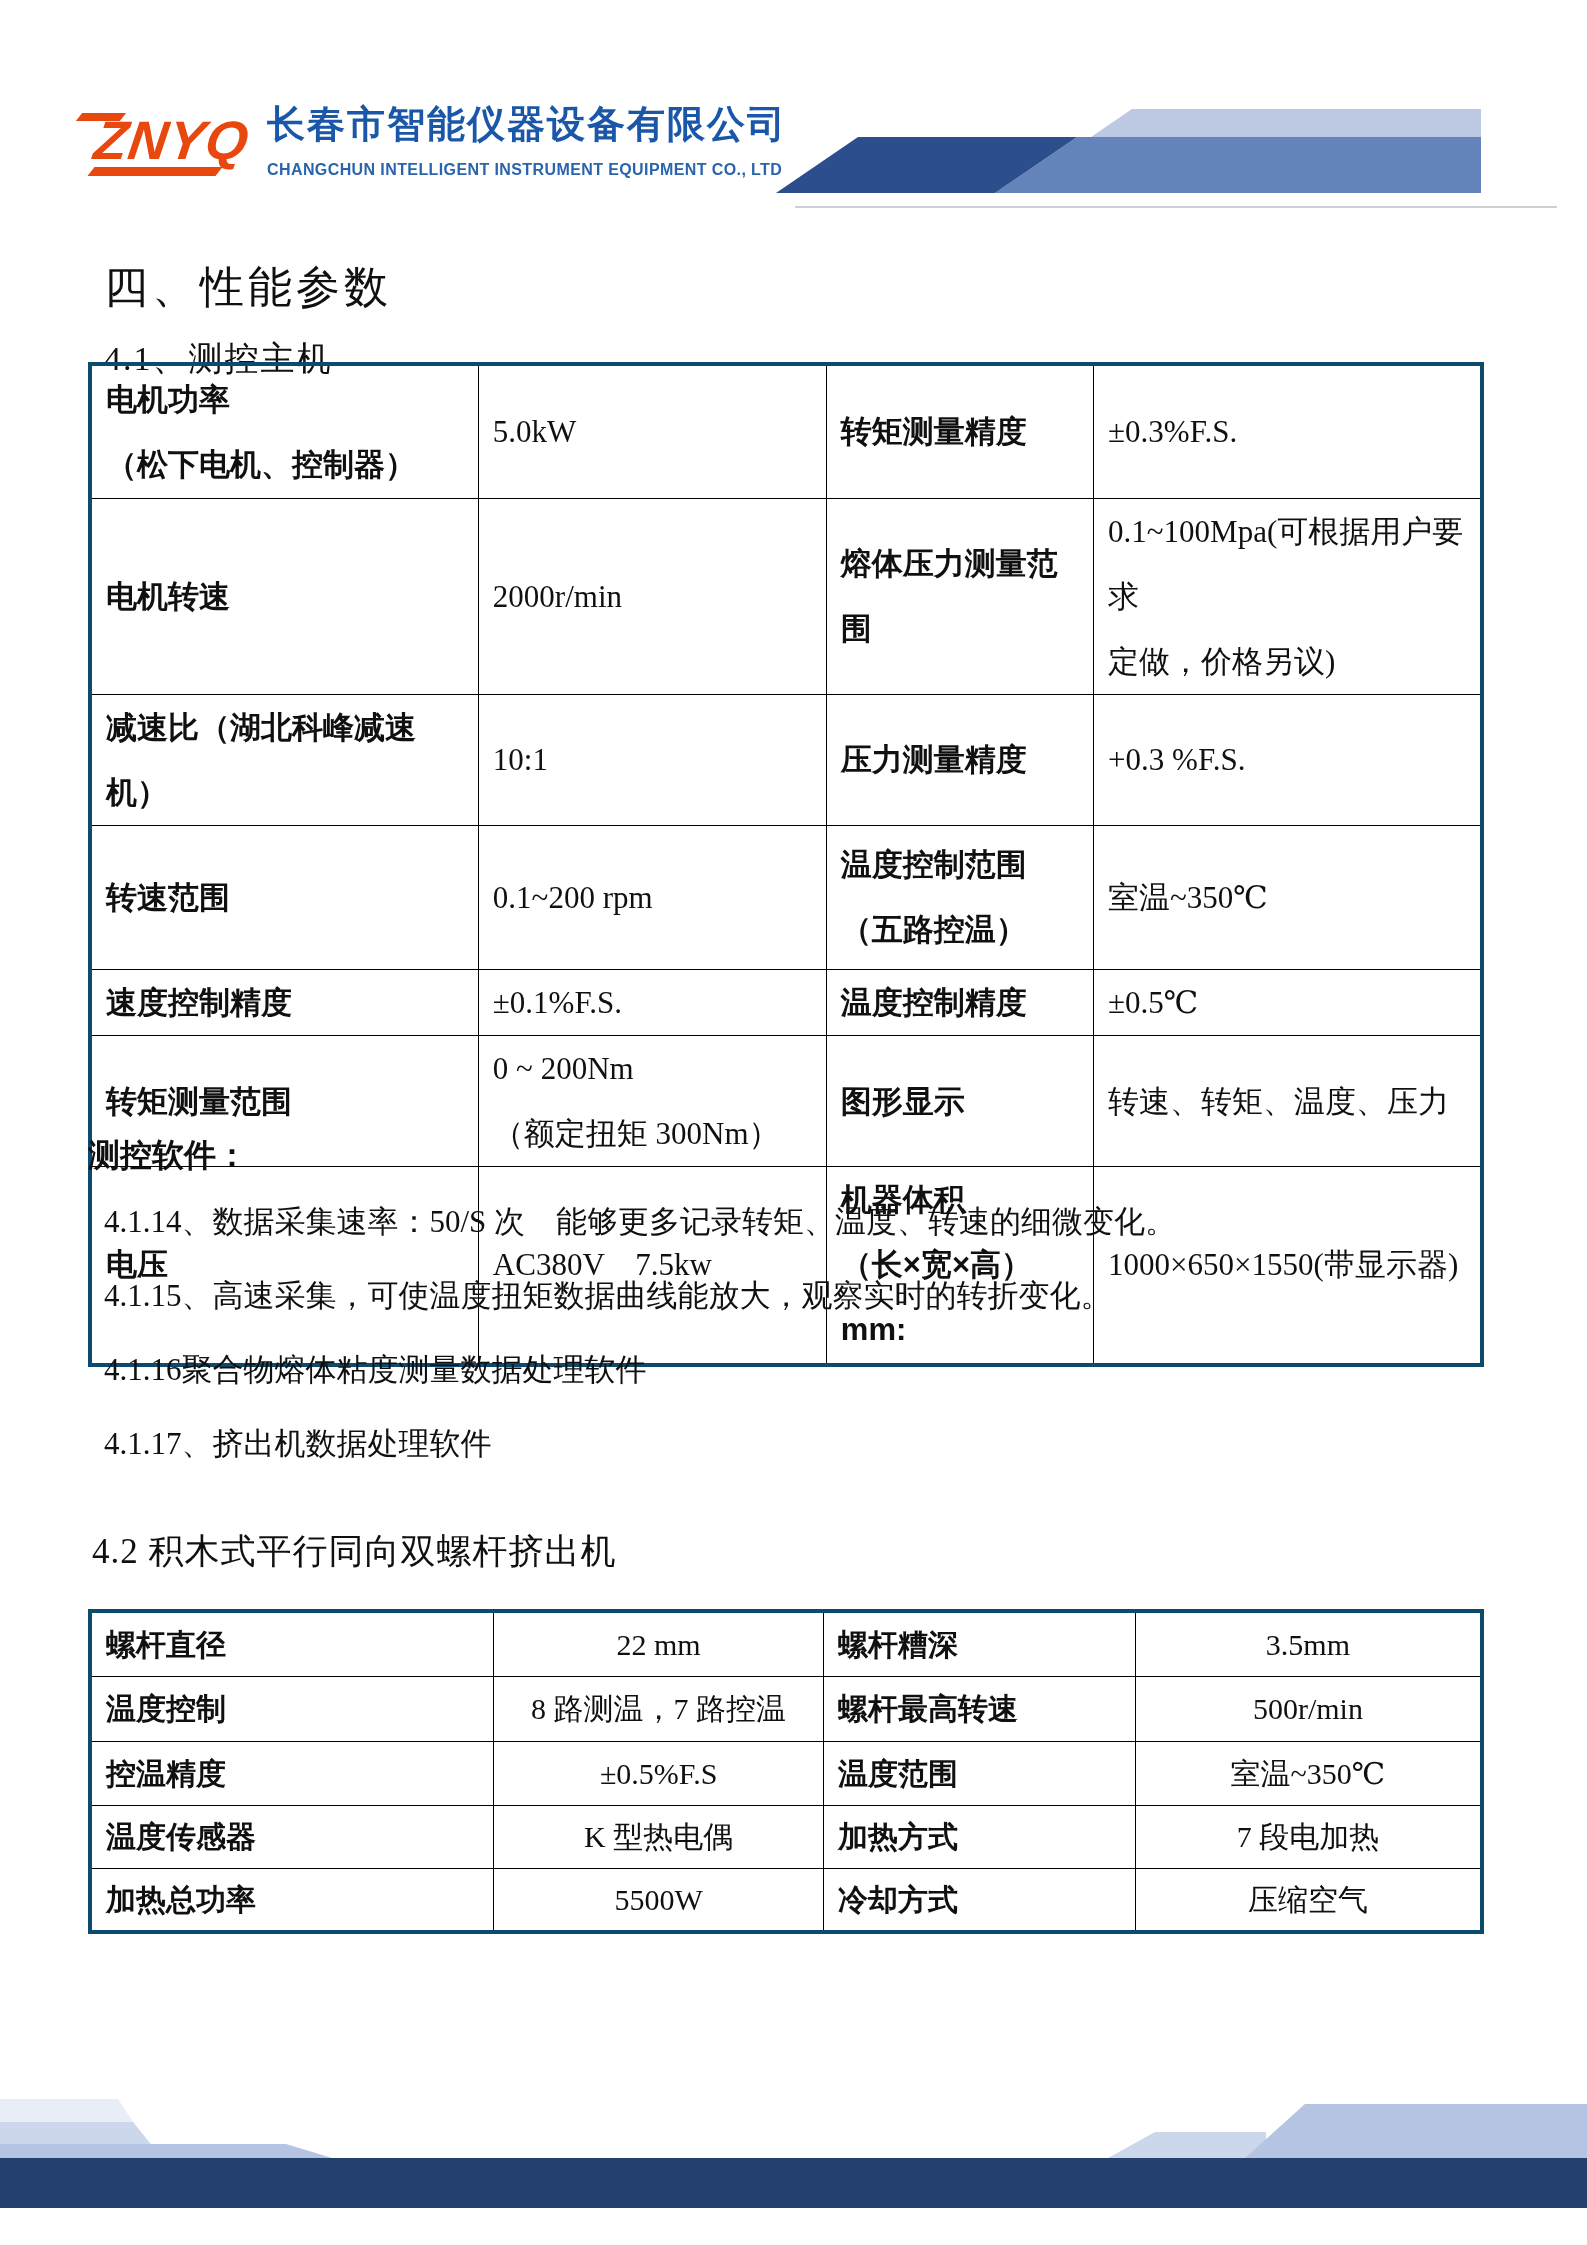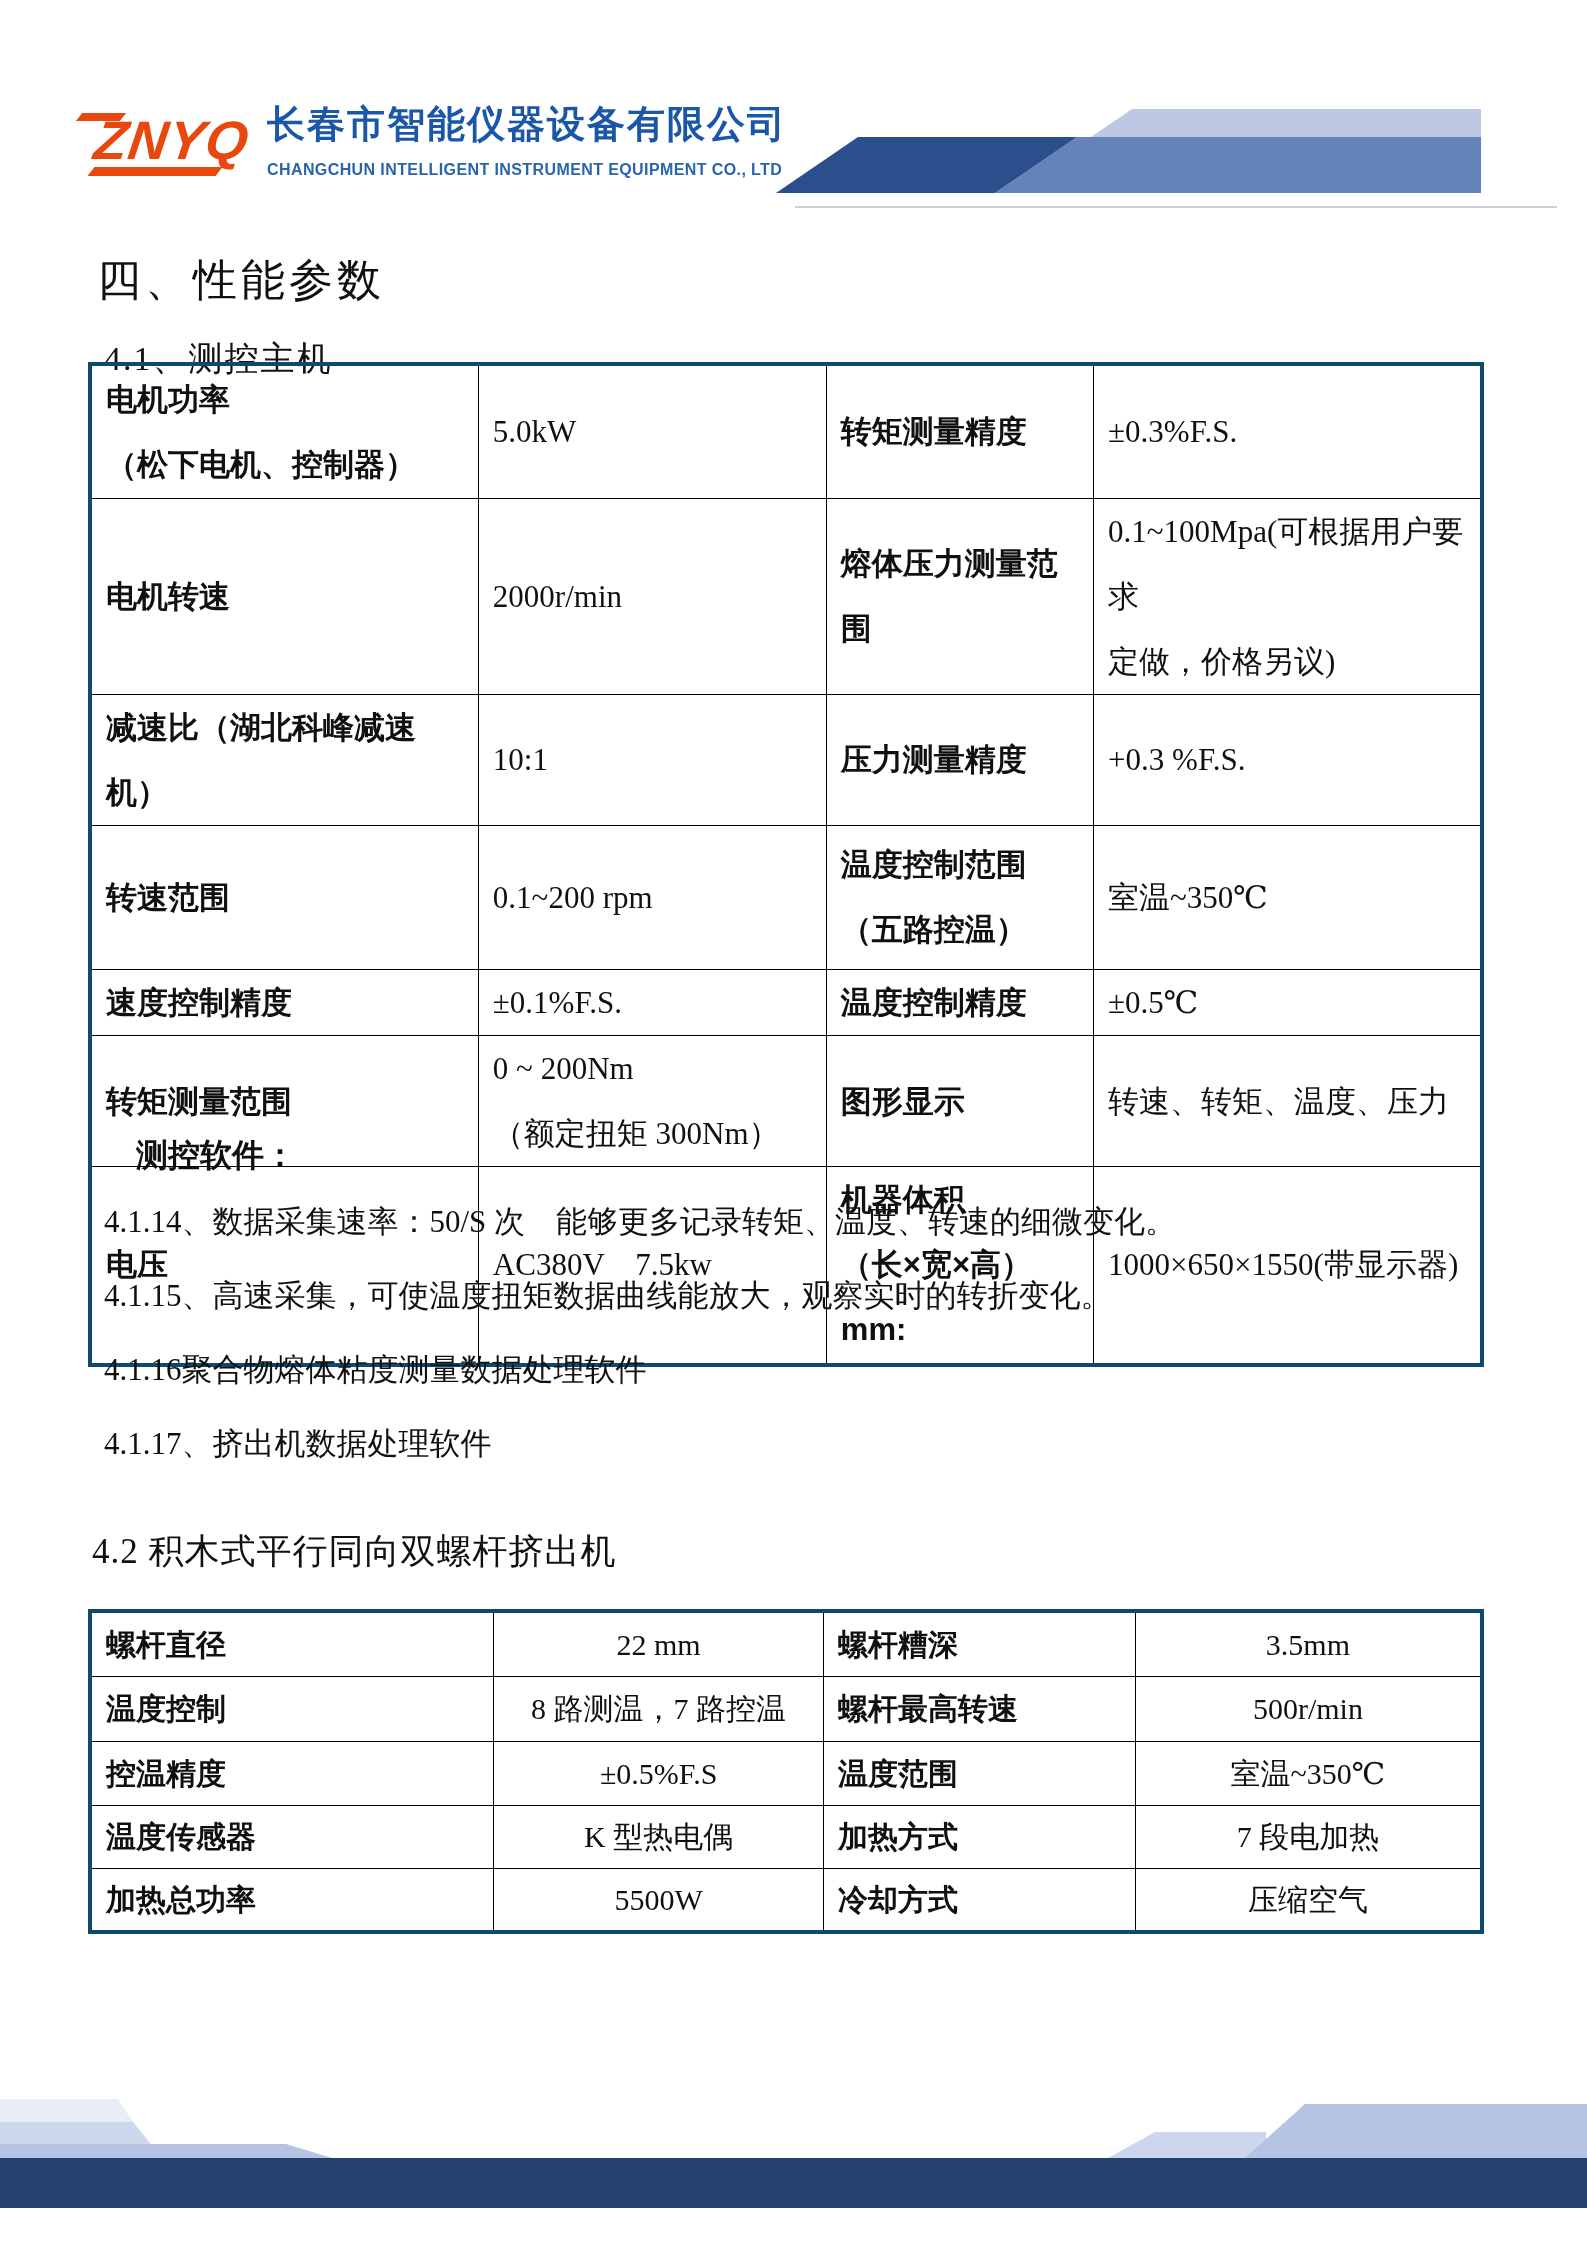--- a/index.html
+++ b/index.html
@@ -24,27 +24,27 @@
 
   
   .banner{position:absolute;left:776px;top:109px;width:705px;height:84px;}
   .banner>div{position:absolute;inset:0;}
   .b-light{background:var(--banner-light);clip-path:polygon(356px 0,705px 0,705px 28px,315px 28px);}
   .b-med{background:var(--banner-medium);clip-path:polygon(301px 28px,705px 28px,705px 84px,219px 84px);}
   .b-dark{background:var(--banner-dark);clip-path:polygon(82px 28px,301px 28px,219px 84px,0px 84px);}
   .hair{position:absolute;left:795px;top:206px;width:762px;height:2px;background:#ccd0d6;}
 
   
-  .title{position:absolute;left:88px;top:242px;margin:9px;font-size:44px;font-weight:500;letter-spacing:4px;}
+  .title{position:absolute;left:88px;top:242px;margin:16px;font-size:44px;font-weight:500;letter-spacing:4px;}
   .h41{position:absolute;left:88px;top:320px;margin:16px;font-size:34px;font-weight:400;letter-spacing:2px;}
   .h42{position:absolute;left:88px;top:1524px;margin:4px;font-size:35px;font-weight:400;letter-spacing:1px;}
 
   .software{position:absolute;left:88px;top:1133px;width:1420px;}
   .sh{font-family:"Liberation Sans","DejaVu Sans",sans-serif;font-weight:700;
-      font-size:32px;line-height:44px;margin:0 0 14px 0;padding-left:48px;}
+      font-size:32px;line-height:44px;margin:0 0 14px 0;}
   .it{font-size:31px;line-height:58px;margin:16px;white-space:pre-line;}
 
   
   .t{position:absolute;left:88px;width:1396px;border-collapse:collapse;table-layout:fixed;
      border:4px solid #0c4a6e;}
   .t td{border:1px solid #000;vertical-align:middle;white-space:pre-line;
         padding:0 14px;font-size:31px;}
   .t1{top:362px;}
   .t1 td{line-height:2.1;}
   .t2{top:1609px;}

